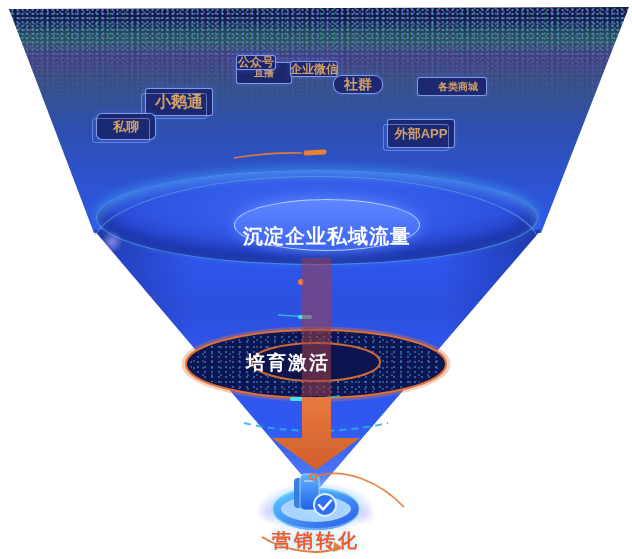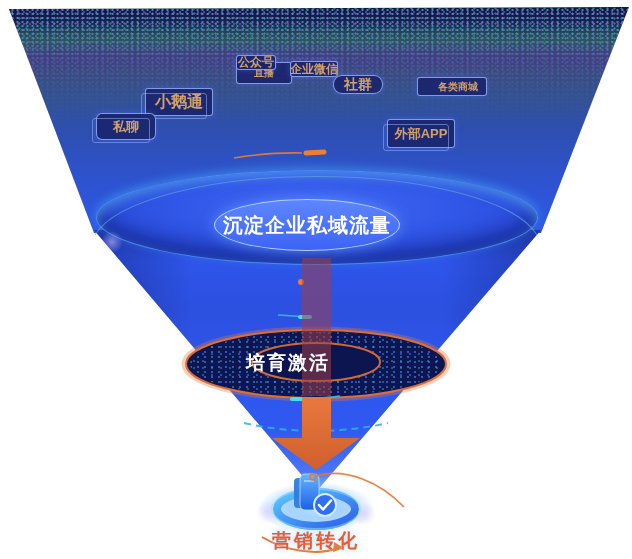--- a/index.html
+++ b/index.html
@@ -40,25 +40,25 @@
   }
 
   
   .disk{
     left:96px;top:170px;width:440px;height:93px;border-radius:50%;
     background:radial-gradient(ellipse at 50% 40%, #4068f2 0%, #3157e8 45%, #2a4bd6 75%, #2340bc 100%);
     border:1px solid rgba(100,190,255,.55);
     box-shadow:inset 0 4px 12px rgba(110,210,255,.5), inset 0 -10px 20px rgba(8,20,110,.6), 0 -3px 10px rgba(70,180,255,.45);
   }
   .disk-inner{
-    left:214px;top:199px;width:184px;height:50px;border-radius:50%;
+    left:234px;top:199px;width:184px;height:50px;border-radius:50%;
     background:linear-gradient(180deg,#5e86ff 0%, #3c64f4 100%);
     border:1px solid rgba(190,215,255,.9);
     box-shadow:0 0 14px rgba(100,150,255,.75);
-    display:flex;align-items:center;justify-content:center;
+    display:flex;align-items:flex-end;justify-content:center;
   }
   .stage1-text{color:#ffffff;font-size:20px;font-weight:bold;letter-spacing:1px;white-space:nowrap;}
 
   
   .tag{
     position:absolute;display:flex;align-items:center;justify-content:center;
     background:rgba(26,36,108,.9);
     border:1px solid rgba(142,168,245,.9);
     border-radius:3px;color:#d2a06a;font-weight:bold;white-space:nowrap;
     box-shadow:0 0 6px rgba(80,120,255,.4);

